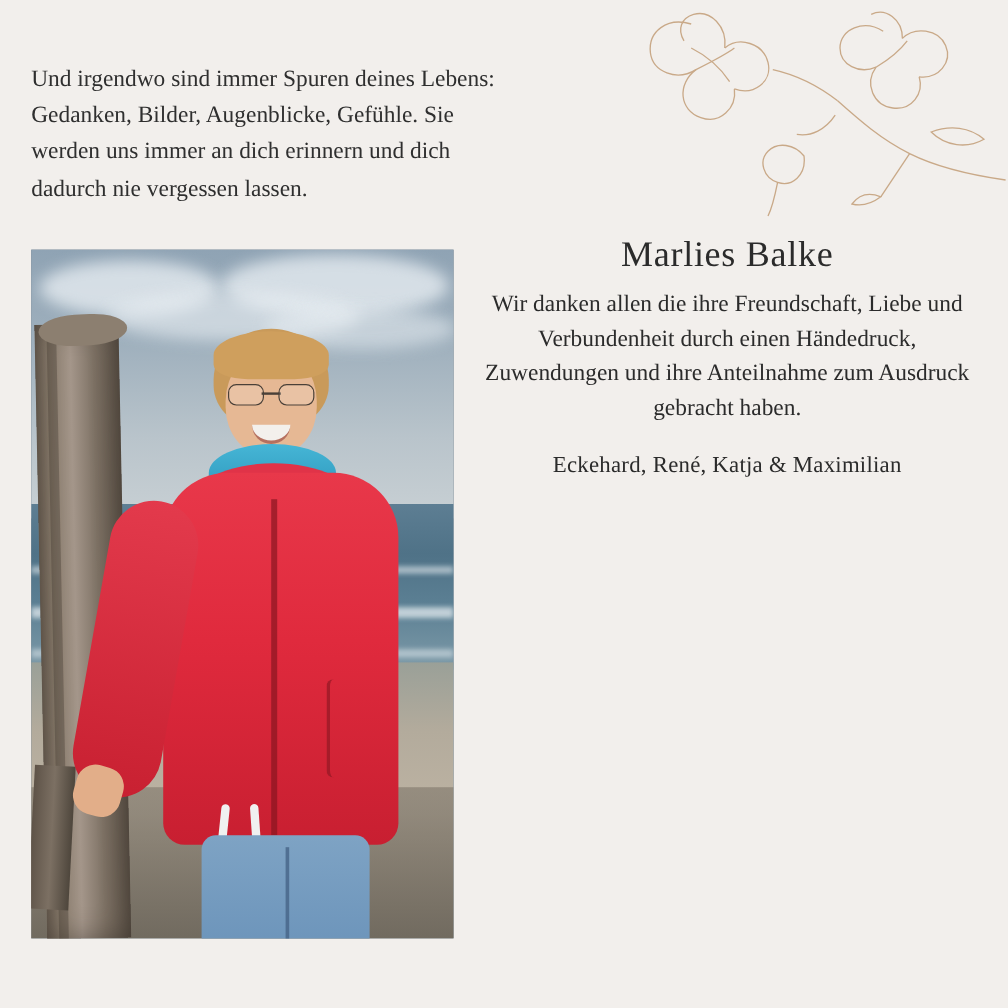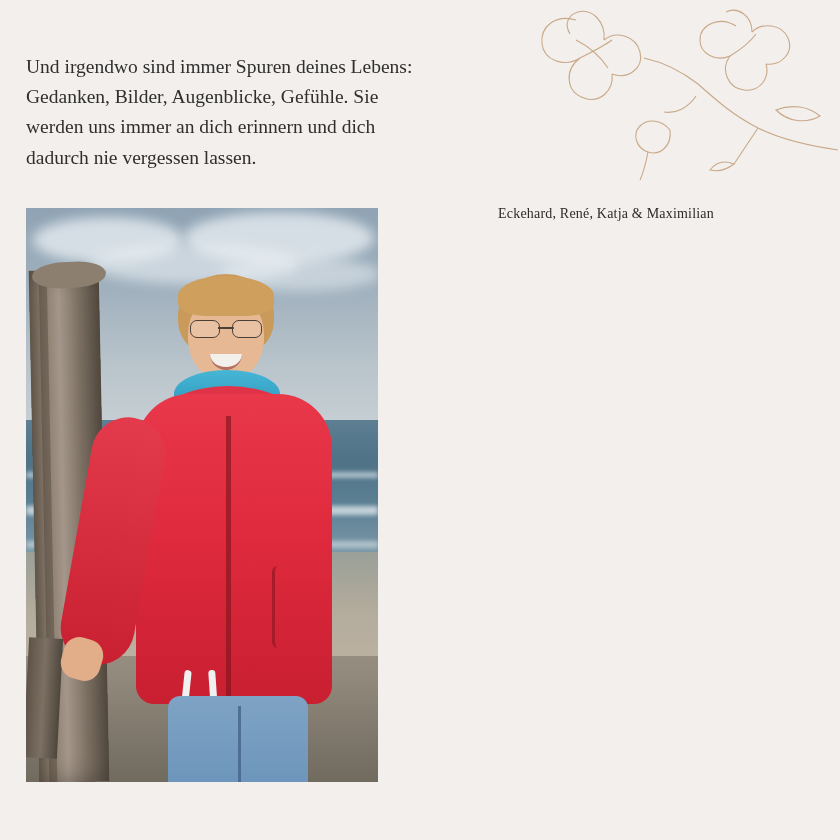--- a/index.html
+++ b/index.html
@@ -240,21 +240,21 @@
     margin: 0 0 12px 0;
     letter-spacing: 0.2px;
   }
   .obit-para {
     font-size: 19.5px;
     line-height: 1.48;
     margin: 0 0 22px 0;
     white-space: pre-line;
   }
   .obit-signature {
-    font-size: 14px;
+    font-size: 19px;
     margin: 10px 0 0 0;
     letter-spacing: 0.2px;
   }
 </style>
 </head>
 <body>
 
 <div class="page">
 
   <svg class="floral" viewBox="0 0 320 190">
@@ -326,16 +326,18 @@
         <div class="arm-left"></div>
         <div class="hand"></div>
         <div class="drawstring"></div>
         <div class="drawstring b"></div>
         <div class="jeans"></div>
       </div>
     </div>
   </div>
 
   <div class="obit">
+    <h1 class="obit-name">Marlies Balke</h1>
+    <p class="obit-para">Wir danken allen die ihre Freundschaft, Liebe und Verbundenheit durch einen Händedruck, Zuwendungen und ihre Anteilnahme zum Ausdruck gebracht haben.</p>
     <div class="obit-signature">Eckehard, René, Katja &amp; Maximilian</div>
   </div>
 
 </div>
 
 </body></html>

